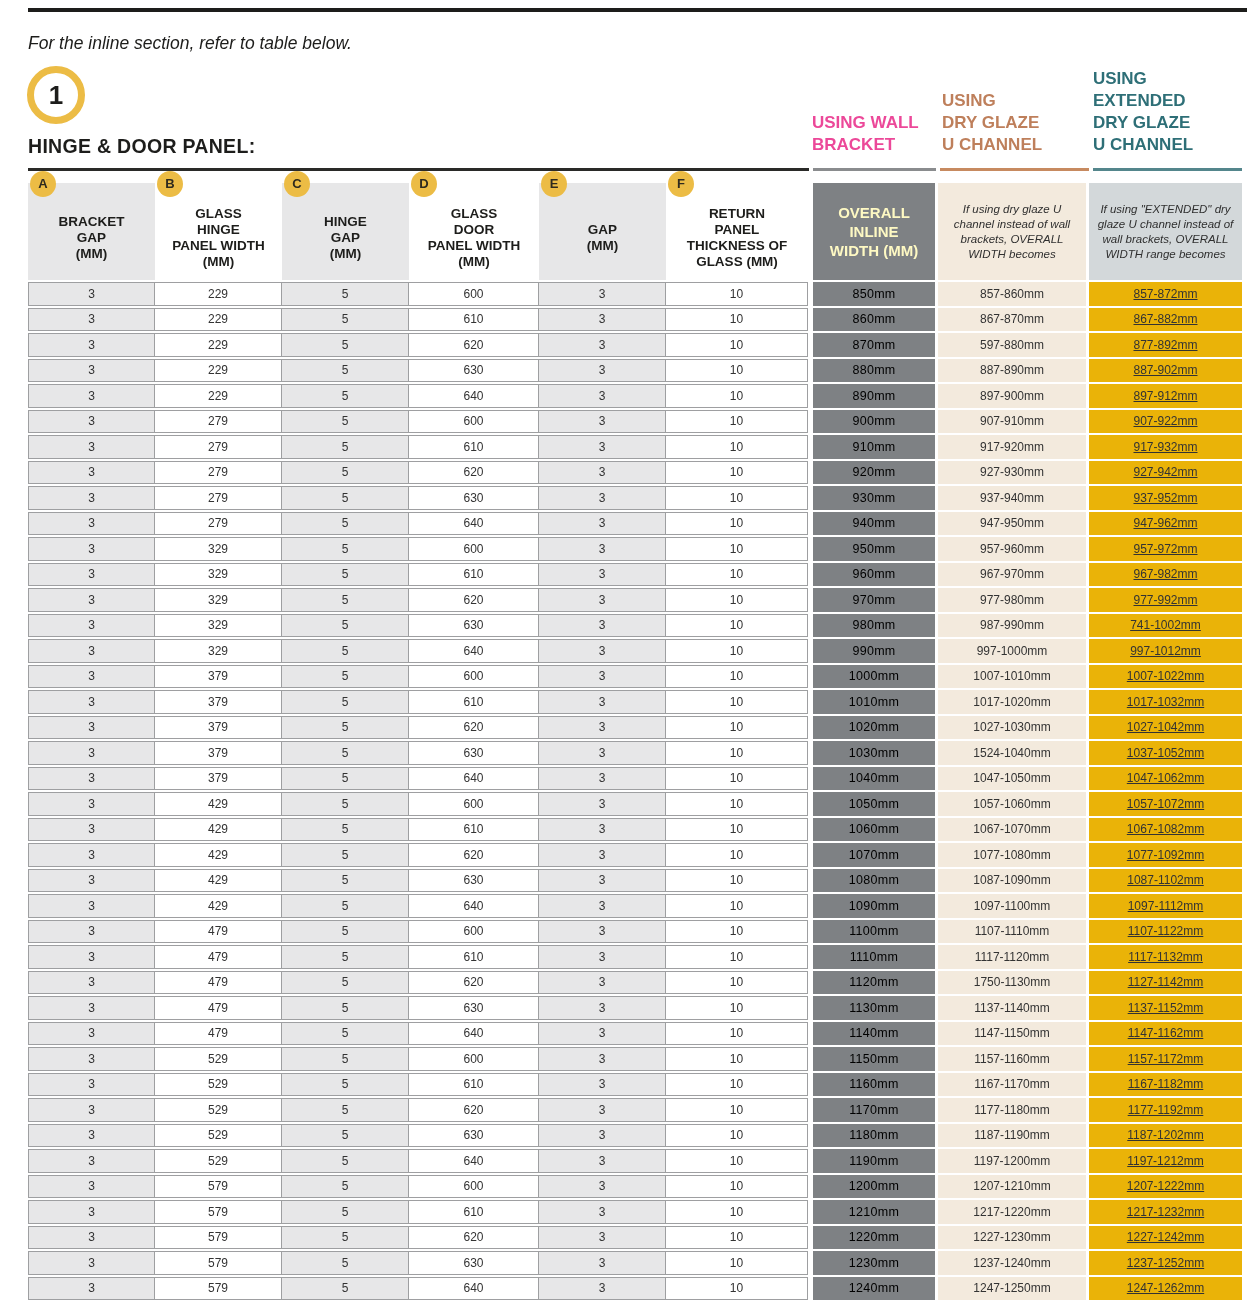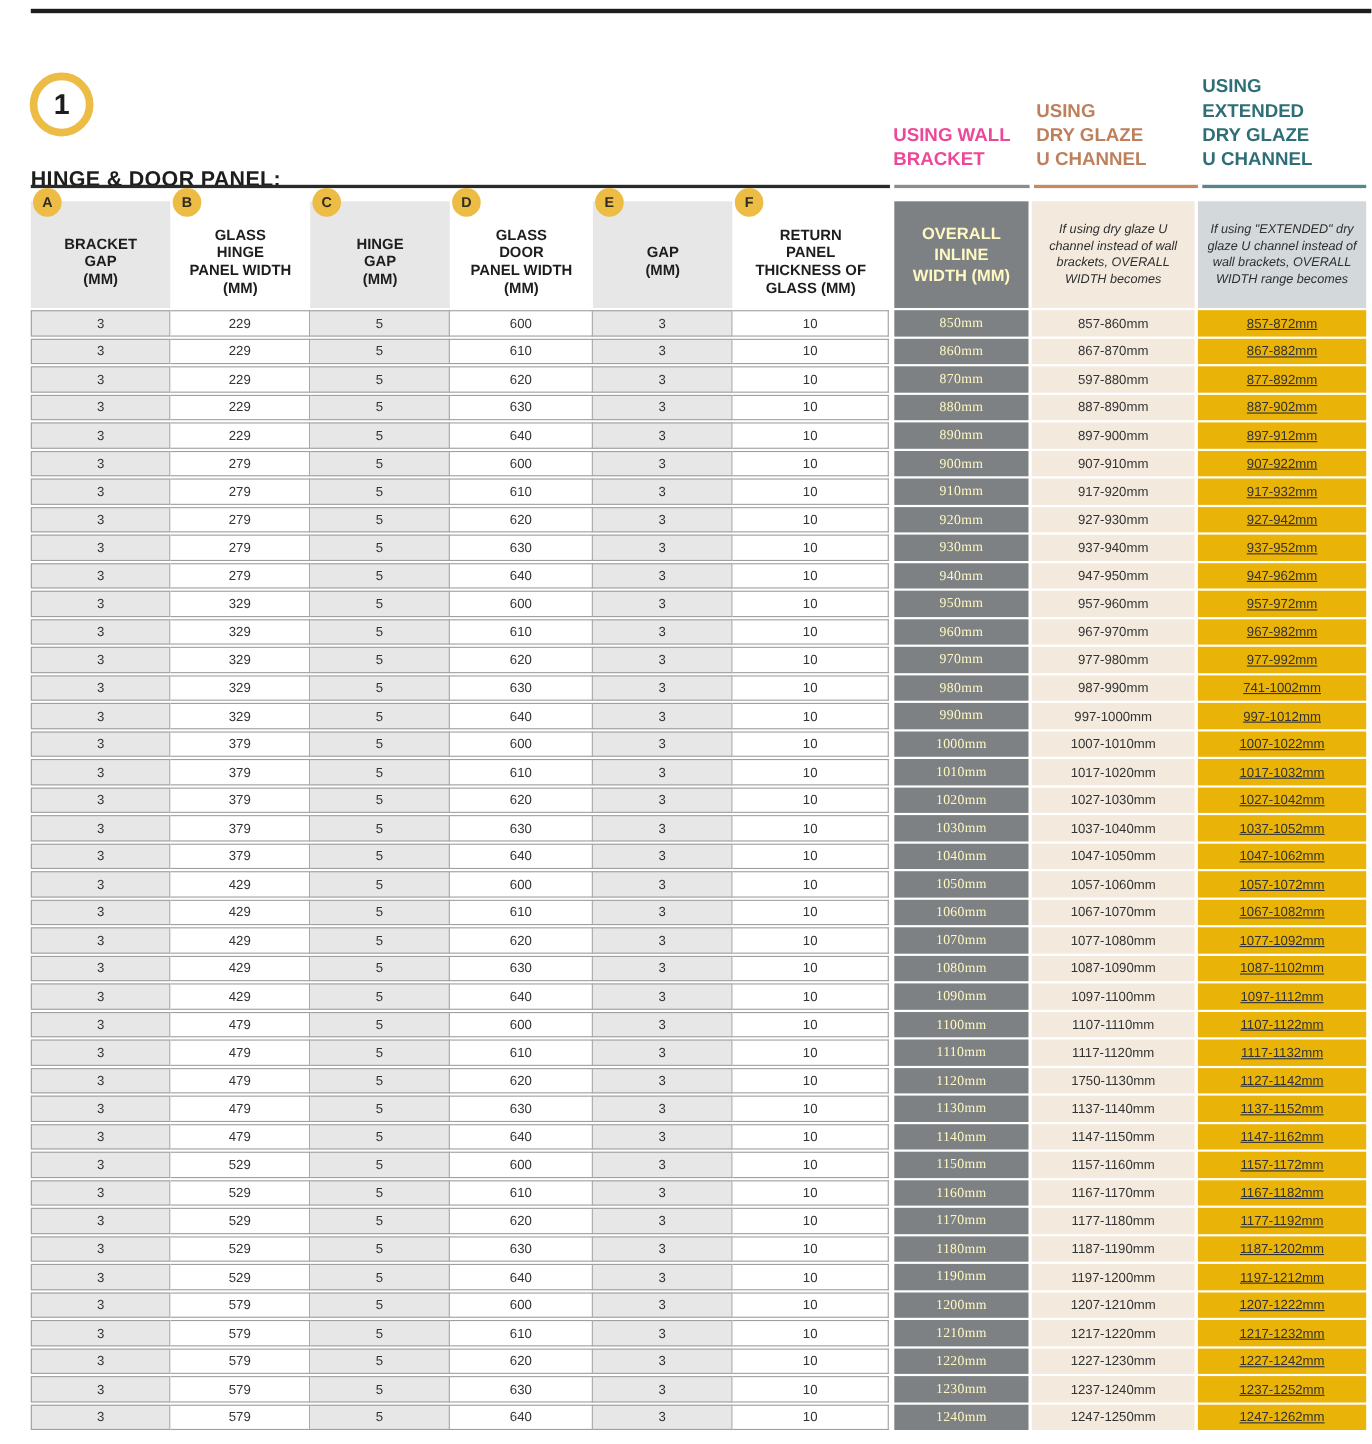--- a/index.html
+++ b/index.html
@@ -4,21 +4,21 @@
 <style>
   html,body{margin:0;padding:0;background:#ffffff;}
   .page{position:relative;width:1247px;height:1313px;background:#ffffff;overflow:hidden;
         font-family:"Liberation Sans", sans-serif;color:#2f2f2f;}
 
   .top-rule{position:absolute;left:28px;top:8px;width:1219px;height:4px;background:#1d1d1b;}
   .intro-note{position:absolute;left:28px;top:33px;font-style:italic;font-size:17.5px;color:#1d1d1b;}
   .step-circle{position:absolute;left:27px;top:66px;width:44px;height:44px;border:7px solid #ECBC45;
                border-radius:50%;text-align:center;}
   .step-circle .num{font-size:26px;font-weight:bold;line-height:44px;color:#1d1d1b;}
-  .section-title{position:absolute;left:28px;top:152px;font-size:19.5px;font-weight:bold;
+  .section-title{position:absolute;left:28px;top:135px;font-size:19.5px;font-weight:bold;
                  letter-spacing:.3px;color:#1d1d1b;}
 
   .legend{position:absolute;font-size:17px;font-weight:bold;line-height:22px;white-space:pre-line;}
   .legend.wall{left:812px;top:112px;color:#ec4899;}
   .legend.dry{left:942px;top:90px;color:#BE7F5B;}
   .legend.ext{left:1093px;top:68px;color:#2E6F77;}
 
   .rule{position:absolute;top:168px;height:3px;}
   .rule.black{left:28px;width:781px;background:#2a2a28;}
   .rule.gray{left:813px;width:123px;background:#8A8C8E;}
@@ -45,32 +45,33 @@
   .badge{position:absolute;top:-12px;left:2px;width:26px;height:26px;border-radius:50%;
          background:#ECBC45;color:#2e2a1e;font-size:13px;font-weight:bold;line-height:26px;
          text-align:center;}
 
   tbody td{height:23.5px;font-size:12px;color:#333333;}
   tbody td.c-gray{background:#E7E7E8;border-top:1px solid #9E9FA1;border-bottom:1px solid #9E9FA1;
                   border-right:1px solid #9E9FA1;}
   tbody td.c-white{background:#ffffff;border-top:1px solid #9E9FA1;border-bottom:1px solid #9E9FA1;
                    border-right:1px solid #9E9FA1;}
   tbody td.first{border-left:1px solid #9E9FA1;}
-  tbody td.c-ov{background:#7E8184;color:#fef9c3;font-size:12.5px;letter-spacing:.3px;font-family:Liberation Serif, serif;}
+  tbody td.c-ov{background:#7E8184;color:#000000;font-size:12.5px;letter-spacing:.3px;}
   tbody td.c-dry{background:#F3EADD;}
   tbody td.c-ext{background:#eab308;text-decoration:underline;}
   td.sp,th.sp{background:transparent;border:none;}
 </style>
 </head>
 <body>
 
 <div class="page">
 
   <div class="top-rule"></div>
 
+  <div class="intro-note">For the inline section, refer to table below.</div>
 
   <div class="step-circle">
     <div class="num">1</div>
   </div>
 
   <div class="section-title">HINGE &amp; DOOR PANEL:</div>
 
   <div class="legend wall">USING WALL
 BRACKET</div>
   <div class="legend dry">USING
@@ -413,21 +414,21 @@
         <tr>
       <td class="c-gray first">3</td>
       <td class="c-white">379</td>
       <td class="c-gray">5</td>
       <td class="c-white">630</td>
       <td class="c-gray">3</td>
       <td class="c-white">10</td>
       <td class="sp"></td>
       <td class="c-ov">1030mm</td>
       <td class="sp"></td>
-      <td class="c-dry">1037-1040mm</td>
+      <td class="c-dry">1524-1040mm</td>
       <td class="sp"></td>
       <td class="c-ext">1037-1052mm</td>
     </tr>
         <tr>
       <td class="c-gray first">3</td>
       <td class="c-white">379</td>
       <td class="c-gray">5</td>
       <td class="c-white">640</td>
       <td class="c-gray">3</td>
       <td class="c-white">10</td>

